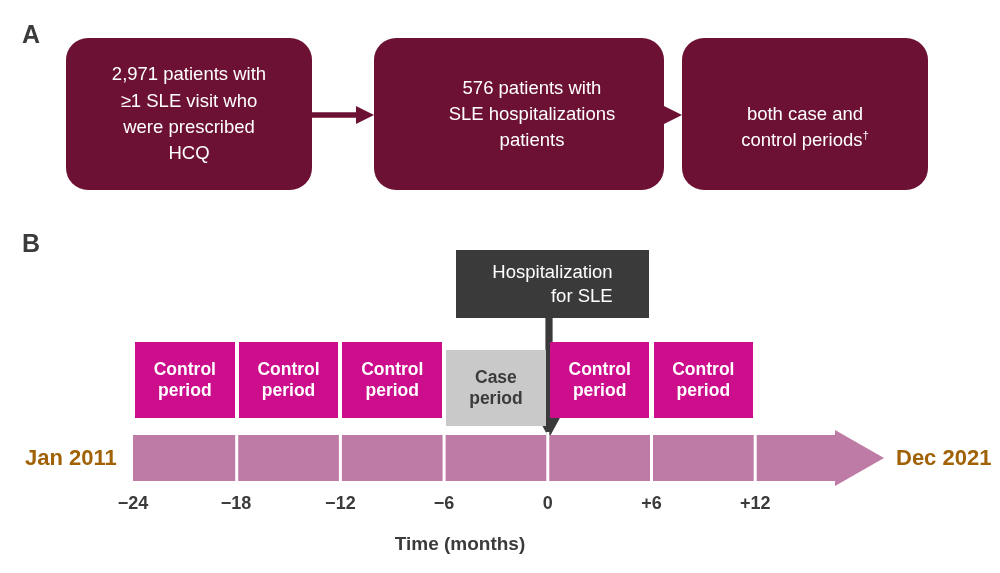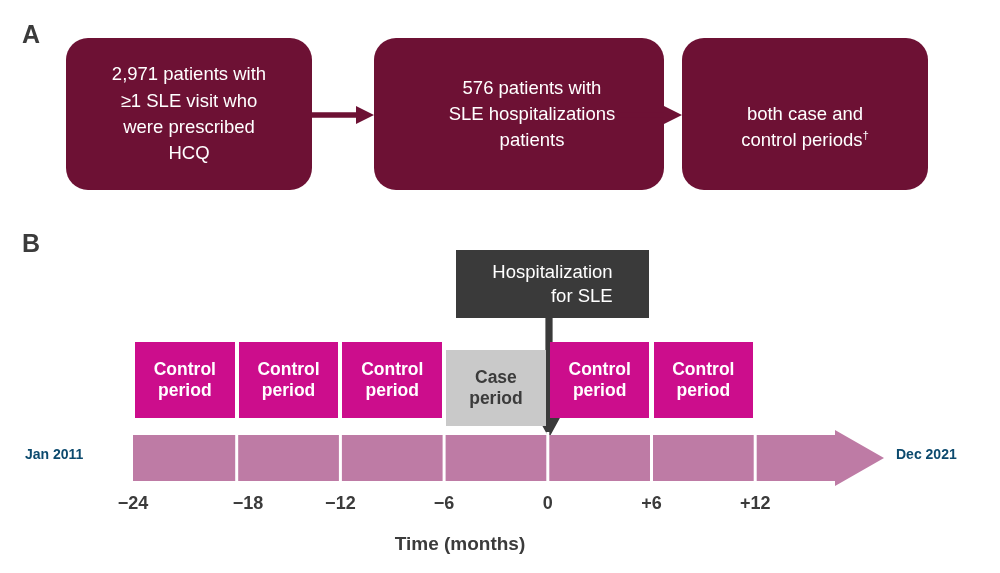--- a/index.html
+++ b/index.html
@@ -105,23 +105,23 @@
   
   #timeline {
     position: absolute;
     left: 133px;
     top: 430px;
     width: 751px;
     height: 56px;
   }
   .tl-label {
     position: absolute;
-    font-size: 14px;
-    font-weight: bold;
-    color: #0c4a6e;
+    font-size: 22px;
+    font-weight: bold;
+    color: #a16207;
     top: 447px;
     line-height: 1;
     white-space: nowrap;
   }
   #tl-start-label { left: 25px; }
   #tl-end-label   { left: 896px; }
 
   .tick-label {
     position: absolute;
     top: 494px;
@@ -236,21 +236,21 @@
         <line x1="414.80000000000007" y1="2" x2="414.80000000000007" y2="54"></line>
         <line x1="518.5" y1="2" x2="518.5" y2="54"></line>
         <line x1="622.2" y1="2" x2="622.2" y2="54"></line>
       </g>
   </svg>
 
   <div class="tl-label" id="tl-end-label">Dec 2021</div>
 
   <div id="ticks-layer">
       <div class="tick-label" style="left: 133px;">−24</div>
-      <div class="tick-label" style="left: 248px;">−18</div>
+      <div class="tick-label" style="left: 236px;">−18</div>
       <div class="tick-label" style="left: 340.4px;">−12</div>
       <div class="tick-label" style="left: 444.1px;">−6</div>
       <div class="tick-label" style="left: 547.8px;">0</div>
       <div class="tick-label" style="left: 651.5px;">+6</div>
       <div class="tick-label" style="left: 755.2px;">+12</div>
     </div>
 
   <div id="axis-title">Time (months)</div>
 
 </div>

